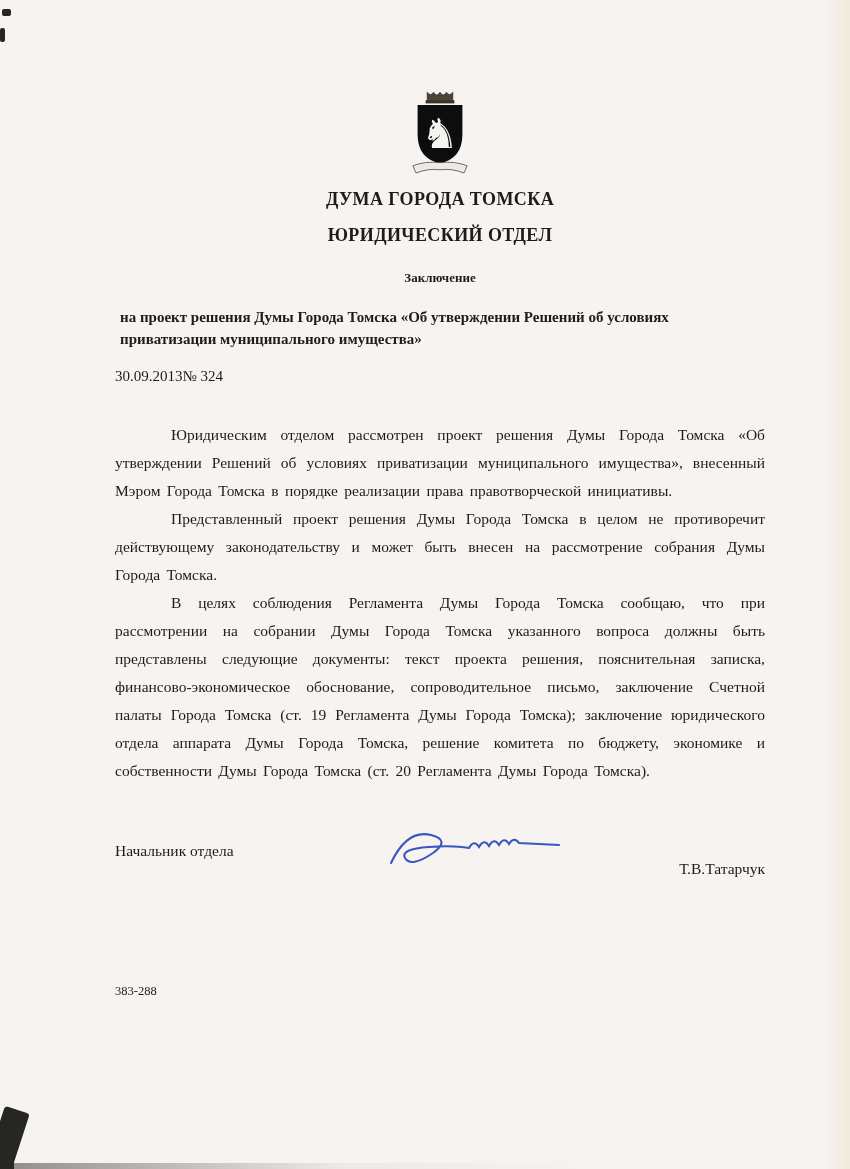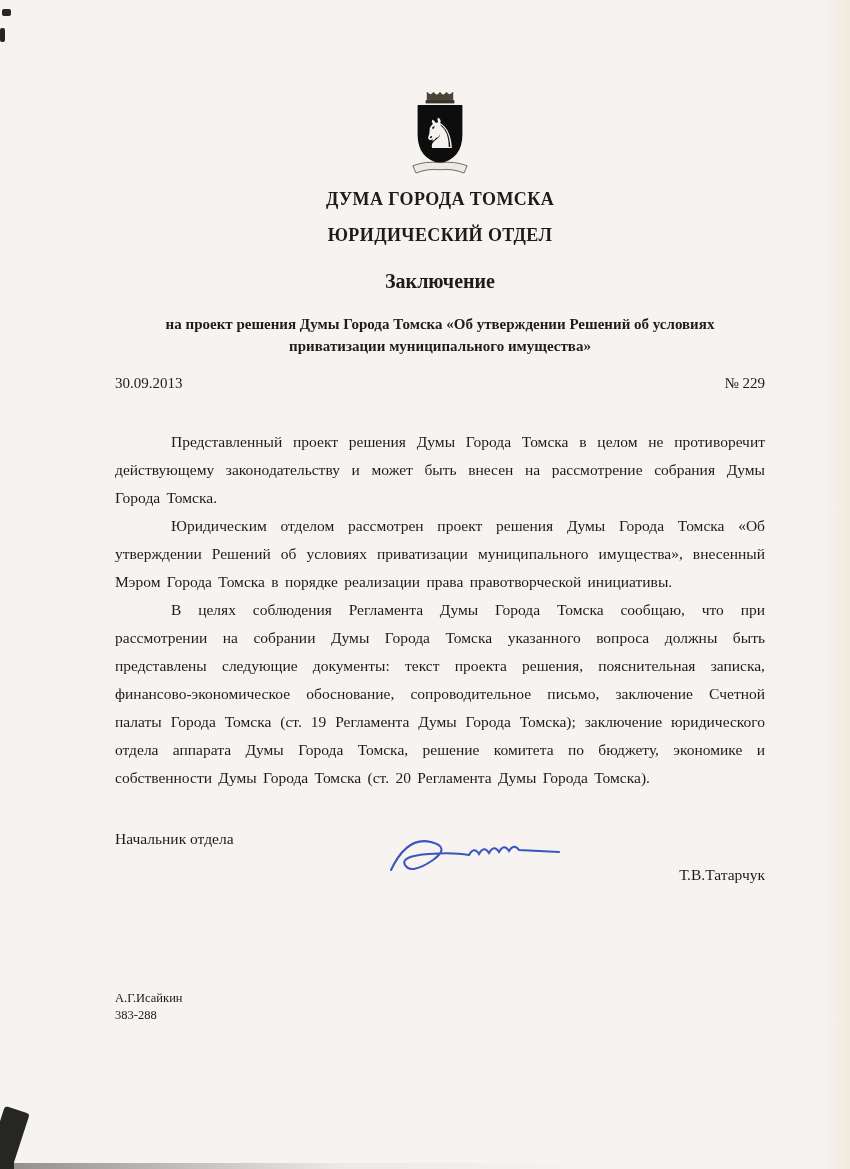--- a/index.html
+++ b/index.html
@@ -26,38 +26,38 @@
 
   .org-line1 {
     text-align: center; font-weight: bold; font-size: 18px;
     letter-spacing: 0.4px; margin-top: 7px;
   }
   .org-line2 {
     text-align: center; font-weight: bold; font-size: 18px;
     letter-spacing: 0.4px; margin-top: 15px; font-family: Liberation Serif, serif;
   }
   .doc-type {
-    text-align: center; font-weight: bold; font-size: 20px; margin-top: 24px;
+    text-align: center; font-weight: bold; font-size: 13px; margin-top: 24px;
   }
   .subject {
-    text-align: center; font-weight: bold; font-size: 15px;
+    font-weight: bold; font-size: 15px;
     line-height: 22px; margin: 20px auto 0; max-width: 640px;
   }
   .date-row {
-    display: flex; justify-content: space-between; align-items: baseline;
+    display: flex; justify-content: flex-start; align-items: baseline;
     margin-top: 18px; font-size: 15px;
   }
   .body-text { margin-top: 36px; }
   .body-text p {
     margin: 0; font-size: 15.5px; line-height: 28px;
     text-align: justify; text-indent: 56px;
     word-spacing: 2.5px;
   }
   .sign-row {
-    display: flex; margin-top: 38px; font-size: 15.5px;
+    display: flex; align-items: center; margin-top: 38px; font-size: 15.5px;
   }
   .sign-position { width: 215px; }
   .sign-scrawl { flex: 1; text-align: center; }
   .sign-name { width: 150px; text-align: right; margin-top: 36px; }
 
   .footer-block {
     margin-top: 104px; font-size: 12.5px; line-height: 17px;
   }
 
   
@@ -97,42 +97,41 @@
       </svg>
     </div>
 
     <div class="org-line1">ДУМА ГОРОДА ТОМСКА</div>
     <div class="org-line2">ЮРИДИЧЕСКИЙ ОТДЕЛ</div>
     <div class="doc-type">Заключение</div>
     <div class="subject">на проект решения Думы Города Томска «Об утверждении Решений об условиях приватизации муниципального имущества»</div>
 
     <div class="date-row">
       <span>30.09.2013</span>
-      <span>№ 229</span>
+      <span>№ 324</span>
     </div>
 
     <div class="body-text">
+      <p>Юридическим отделом рассмотрен проект решения Думы Города Томска «Об утверждении Решений об условиях приватизации муниципального имущества», внесенный Мэром Города Томска в порядке реализации права правотворческой инициативы.</p>
       <p>Представленный проект решения Думы Города Томска в целом не противоречит действующему законодательству и может быть внесен на рассмотрение собрания Думы Города Томска.</p>
-      <p>Юридическим отделом рассмотрен проект решения Думы Города Томска «Об утверждении Решений об условиях приватизации муниципального имущества», внесенный Мэром Города Томска в порядке реализации права правотворческой инициативы.</p>
       <p>В целях соблюдения Регламента Думы Города Томска сообщаю, что при рассмотрении на собрании Думы Города Томска указанного вопроса должны быть представлены следующие документы: текст проекта решения, пояснительная записка, финансово-экономическое обоснование, сопроводительное письмо, заключение Счетной палаты Города Томска (ст. 19 Регламента Думы Города Томска); заключение юридического отдела аппарата Думы Города Томска, решение комитета по бюджету, экономике и собственности Думы Города Томска (ст. 20 Регламента Думы Города Томска).</p>
     </div>
 
     <div class="sign-row">
       <span class="sign-position">Начальник отдела</span>
       <span class="sign-scrawl">
         <svg width="200" height="52" viewBox="0 0 200 52">
           <path d="M18,40 Q34,6 58,12 Q78,17 60,30 Q38,45 32,35 Q27,26 56,24 Q80,22 96,25
                    q5,-9 10,-1 q5,-9 10,-1 q5,-9 10,-1 q5,-9 10,-1 q5,-8 10,-1 L186,22" fill="none" stroke="#3a56c0" stroke-width="2.1" stroke-linecap="round"></path>
         </svg>
       </span>
       <span class="sign-name">Т.В.Татарчук</span>
     </div>
 
     <div class="footer-block">
-      <div>А.Г.Исайкин</div>
       <div>383-288</div>
     </div>
 
   </div>
 
   <div class="artifact a-top1"></div>
   <div class="artifact a-top2"></div>
   <div class="artifact a-bot1"></div>
   <div class="artifact a-bot2"></div>
   <div class="artifact a-edgeline"></div>

